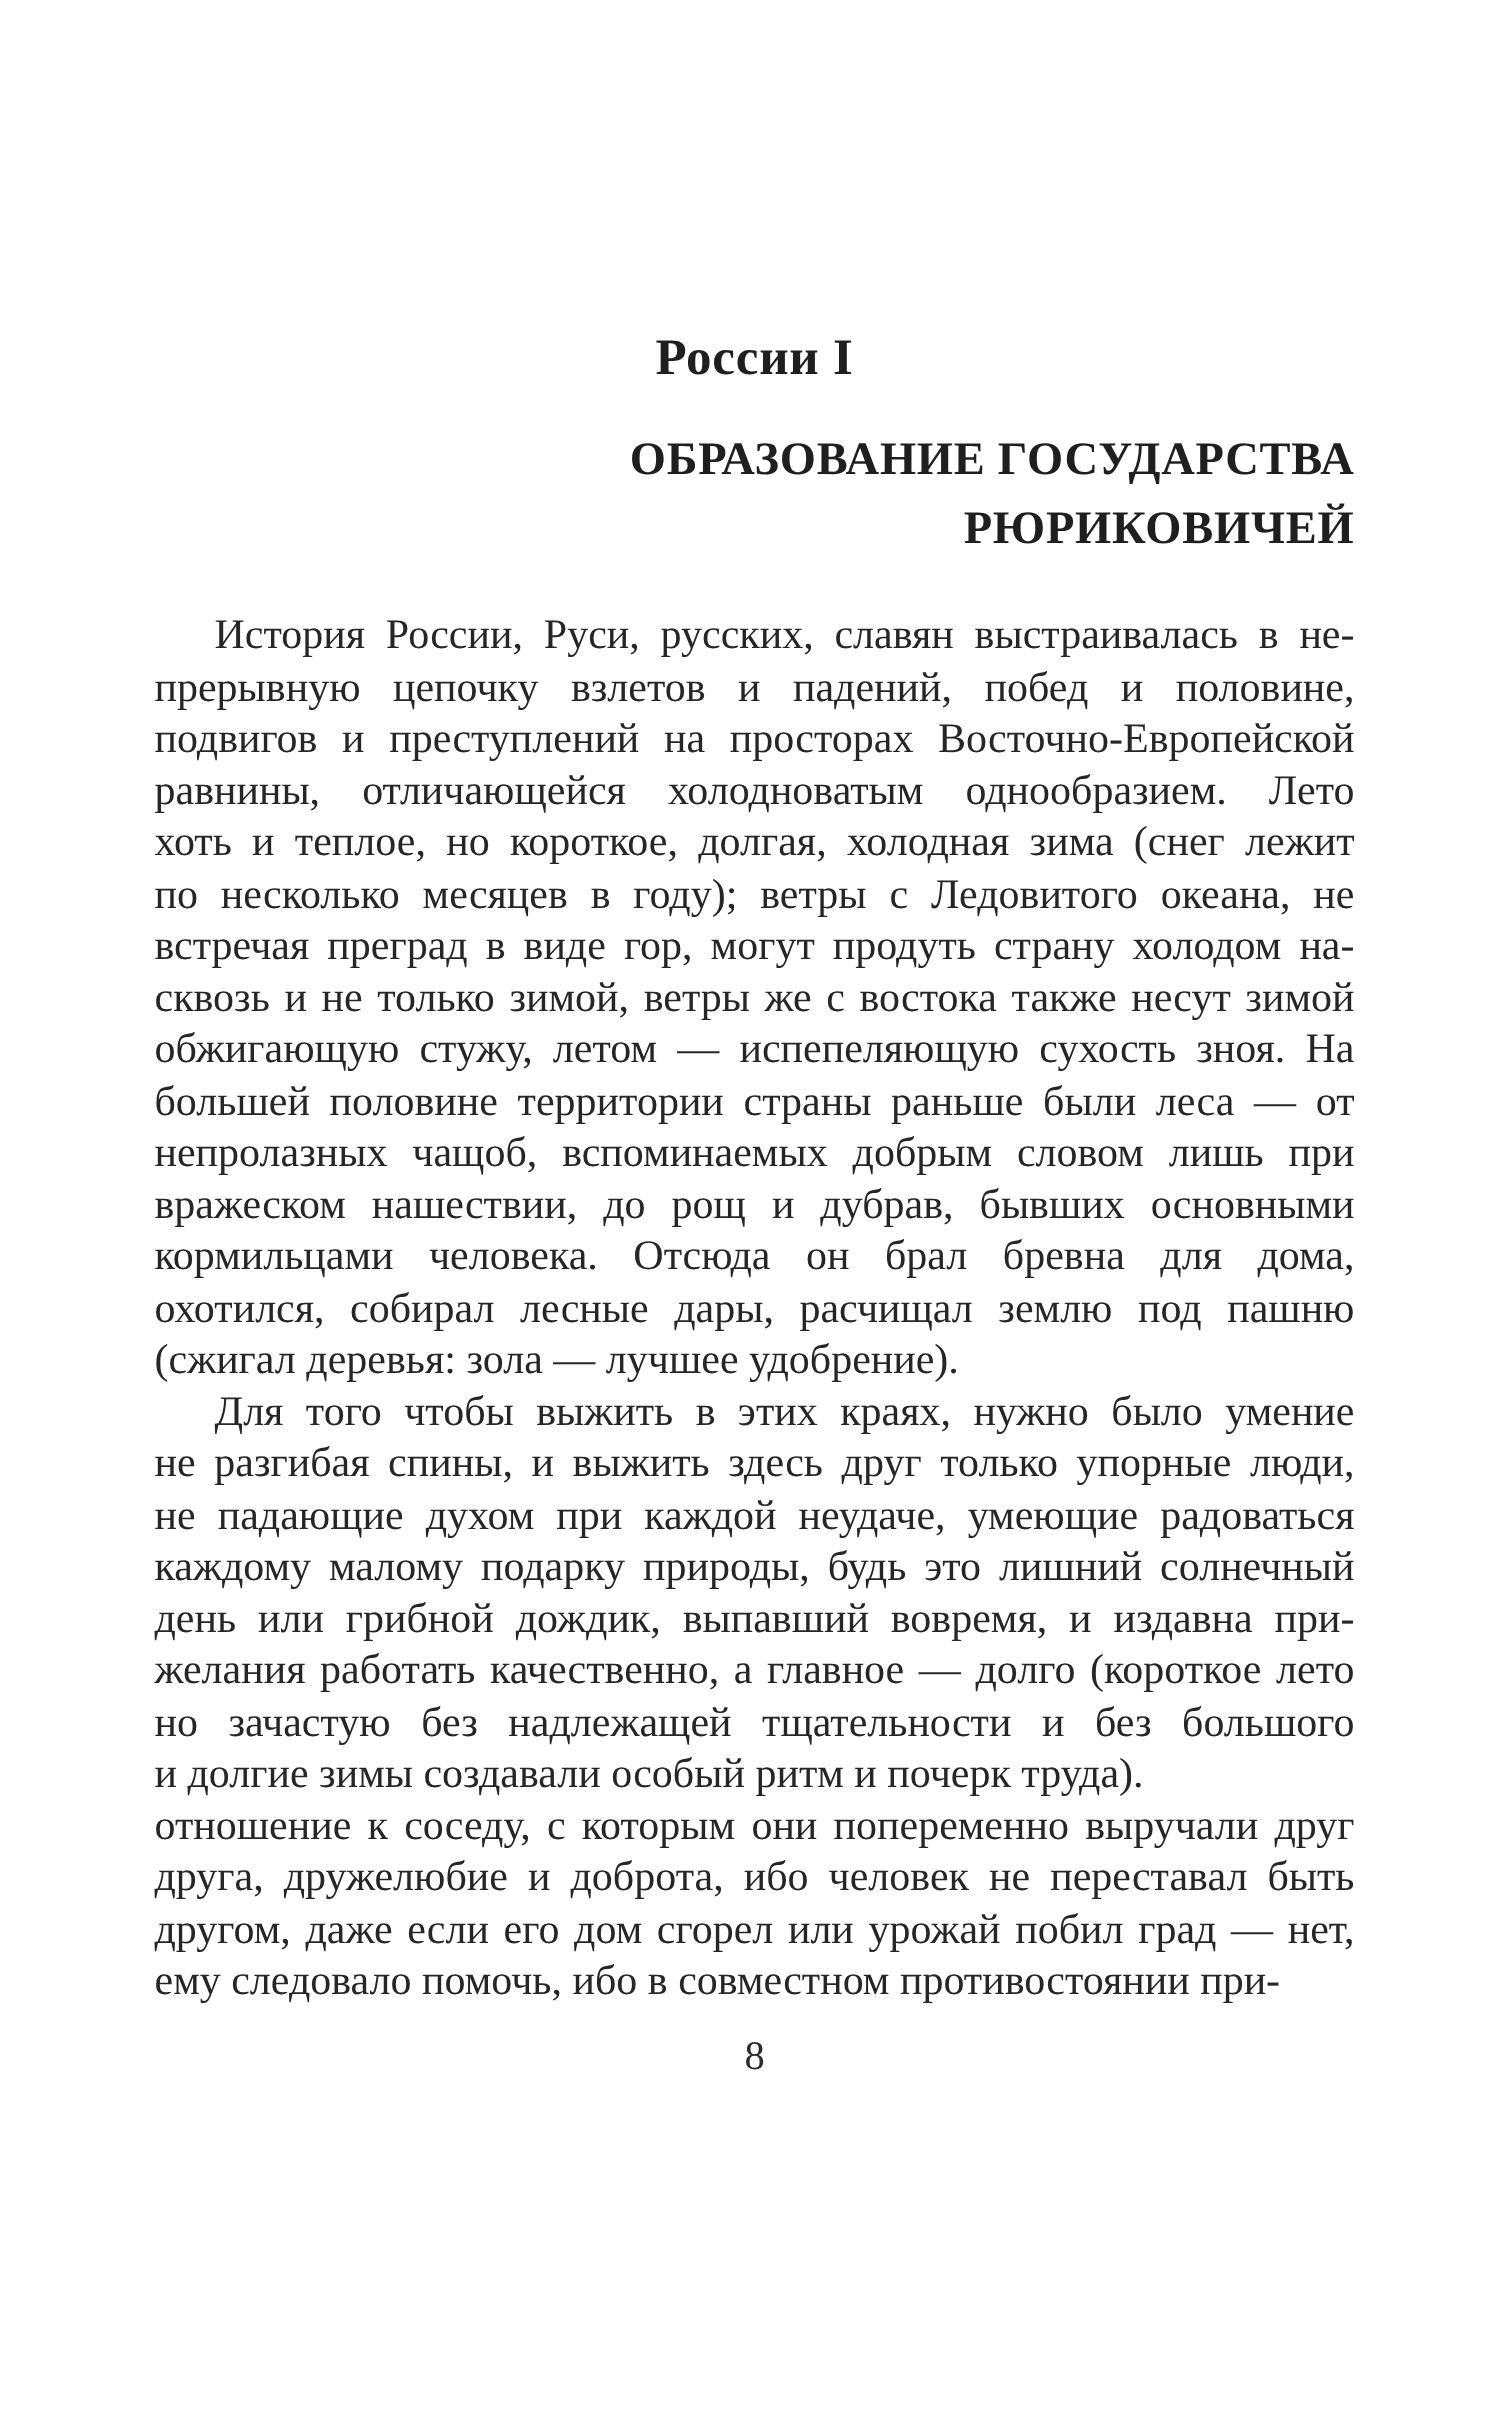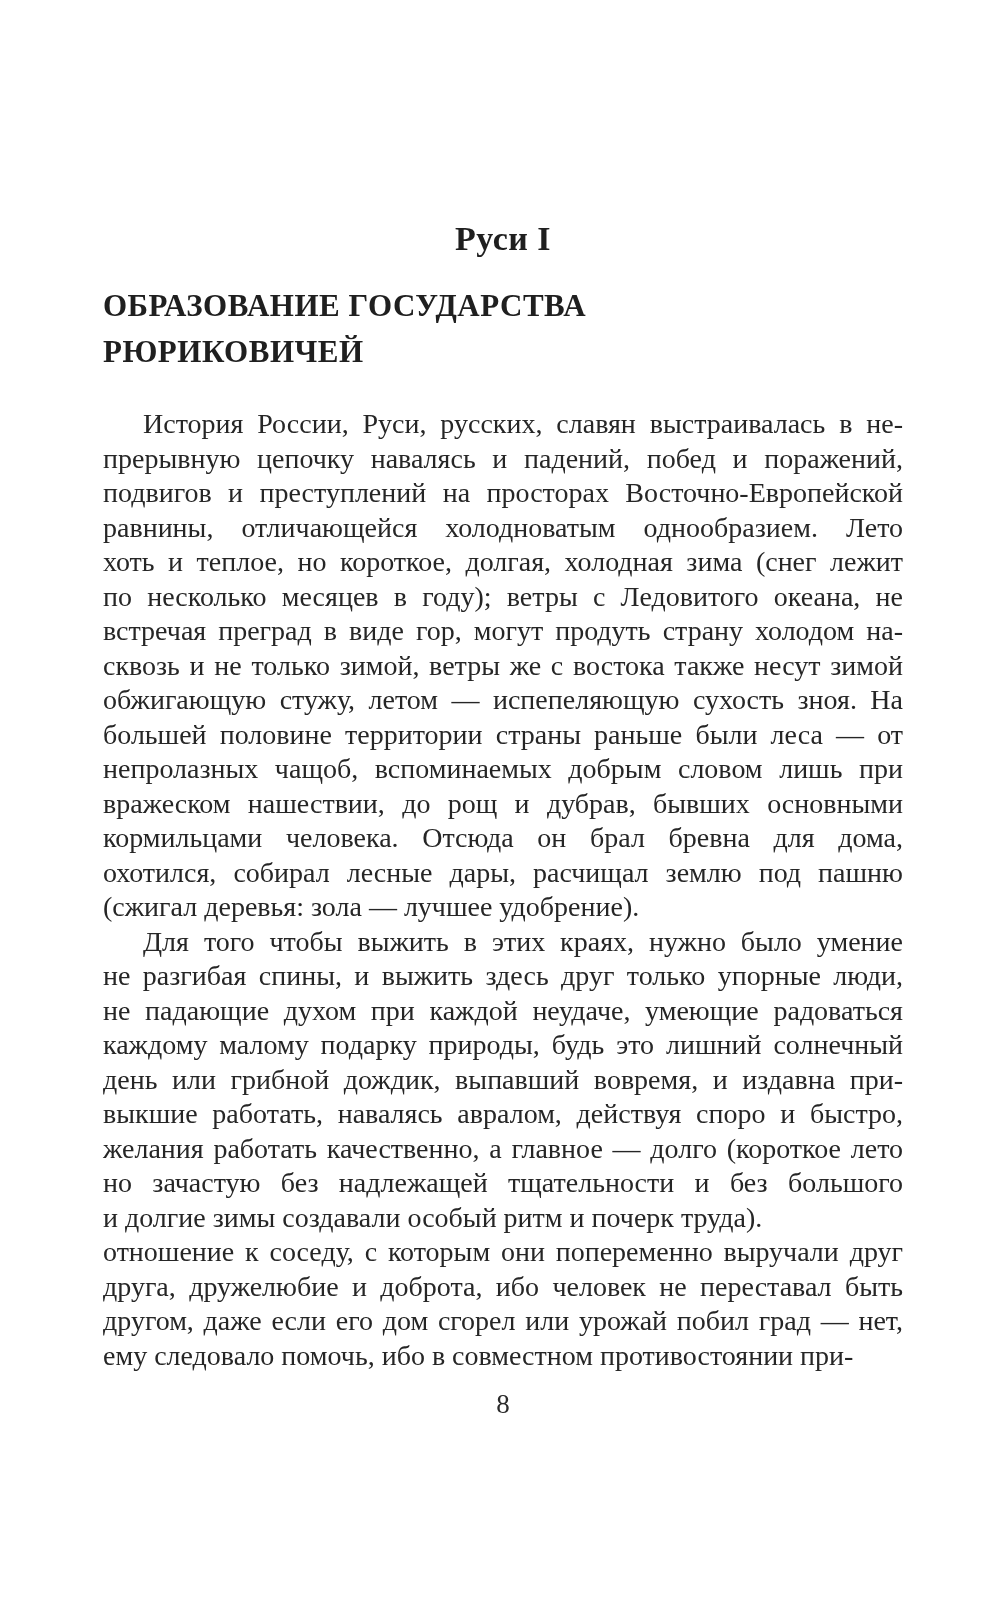--- a/index.html
+++ b/index.html
@@ -28,21 +28,21 @@
     font-weight: bold;
     text-align: center;
     letter-spacing: 0.5px;
     color: #1f1f1f;
   }
   .chapter-title {
     margin: 24px 0 0 0;
     font-size: 31px;
     line-height: 46px;
     font-weight: bold;
-    text-align: left;
+    text-align: right;
     letter-spacing: 0.5px;
     color: #1f1f1f;
   }
   .body-text {
     margin-top: 32px;
     font-size: 28px;
     line-height: 34.5px;
   }
   .line {
     text-align: justify;
@@ -62,49 +62,48 @@
     font-size: 27px;
     line-height: 30px;
     color: #2b2b2b;
   }
 </style>
 </head>
 <body>
 
 <div class="page">
 
-  <h2 class="chapter-label">Руси I</h2>
+  <h2 class="chapter-label">России I</h2>
 
   <h1 class="chapter-title">
     <span>ОБРАЗОВАНИЕ ГОСУДАРСТВА</span><br>
     <span>РЮРИКОВИЧЕЙ</span>
   </h1>
 
   <div class="body-text" id="paragraphs">
       <div class="line first">История России, Руси, русских, славян выстраивалась в не-</div>
-      <div class="line">прерывную цепочку навалясь и падений, побед и поражений,</div>
+      <div class="line">прерывную цепочку взлетов и падений, побед и половине,</div>
       <div class="line">подвигов и преступлений на просторах Восточно-Европейской</div>
       <div class="line">равнины, отличающейся холодноватым однообразием. Лето</div>
       <div class="line">хоть и теплое, но короткое, долгая, холодная зима (снег лежит</div>
       <div class="line">по несколько месяцев в году); ветры с Ледовитого океана, не</div>
       <div class="line">встречая преград в виде гор, могут продуть страну холодом на-</div>
       <div class="line">сквозь и не только зимой, ветры же с востока также несут зимой</div>
       <div class="line">обжигающую стужу, летом — испепеляющую сухость зноя. На</div>
       <div class="line">большей половине территории страны раньше были леса — от</div>
       <div class="line">непролазных чащоб, вспоминаемых добрым словом лишь при</div>
       <div class="line">вражеском нашествии, до рощ и дубрав, бывших основными</div>
       <div class="line">кормильцами человека. Отсюда он брал бревна для дома,</div>
       <div class="line">охотился, собирал лесные дары, расчищал землю под пашню</div>
       <div class="line last">(сжигал деревья: зола — лучшее удобрение).</div>
       <div class="line first">Для того чтобы выжить в этих краях, нужно было умение</div>
       <div class="line">не разгибая спины, и выжить здесь друг только упорные люди,</div>
       <div class="line">не падающие духом при каждой неудаче, умеющие радоваться</div>
       <div class="line">каждому малому подарку природы, будь это лишний солнечный</div>
       <div class="line">день или грибной дождик, выпавший вовремя, и издавна при-</div>
-      <div class="line">выкшие работать, навалясь авралом, действуя споро и быстро,</div>
       <div class="line">желания работать качественно, а главное — долго (короткое лето</div>
       <div class="line">но зачастую без надлежащей тщательности и без большого</div>
       <div class="line last">и долгие зимы создавали особый ритм и почерк труда).</div>
       <div class="line">отношение к соседу, с которым они попеременно выручали друг</div>
       <div class="line">друга, дружелюбие и доброта, ибо человек не переставал быть</div>
       <div class="line">другом, даже если его дом сгорел или урожай побил град — нет,</div>
       <div class="line last">ему следовало помочь, ибо в совместном противостоянии при-</div>
     </div>
 
   <div class="page-number">8</div>

